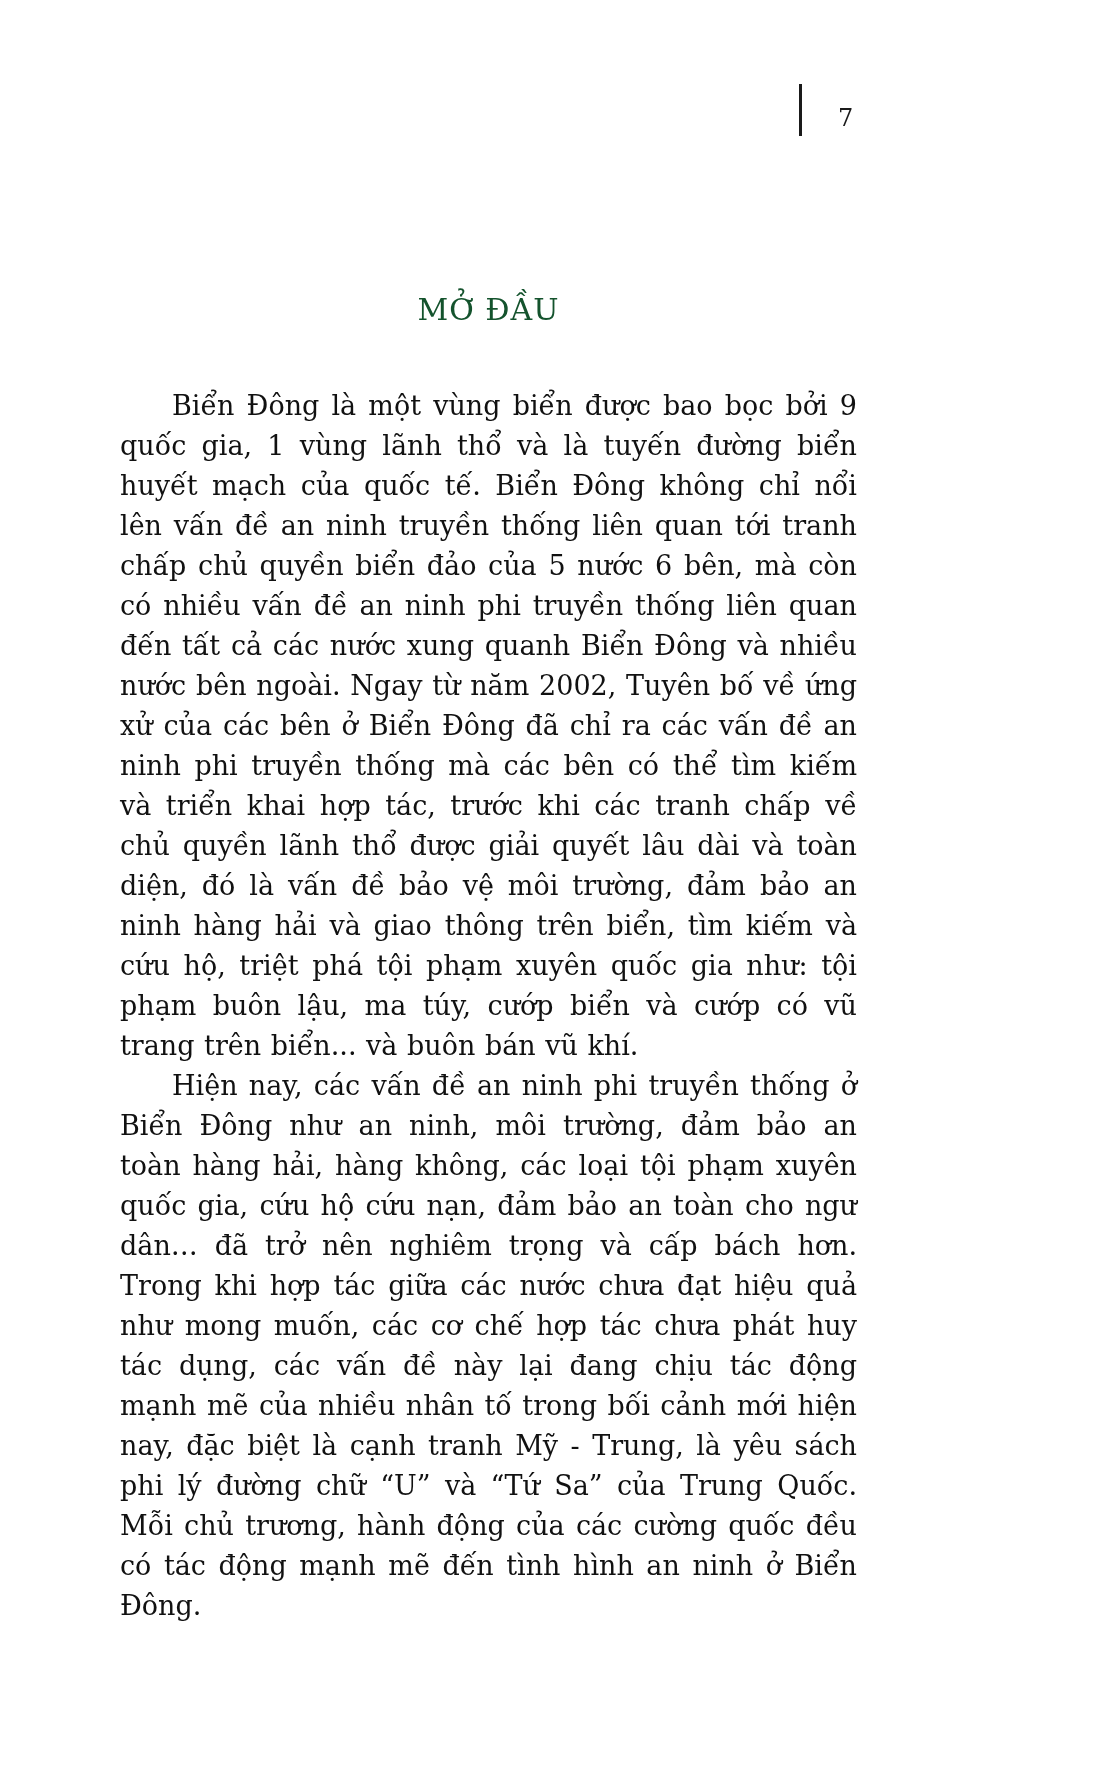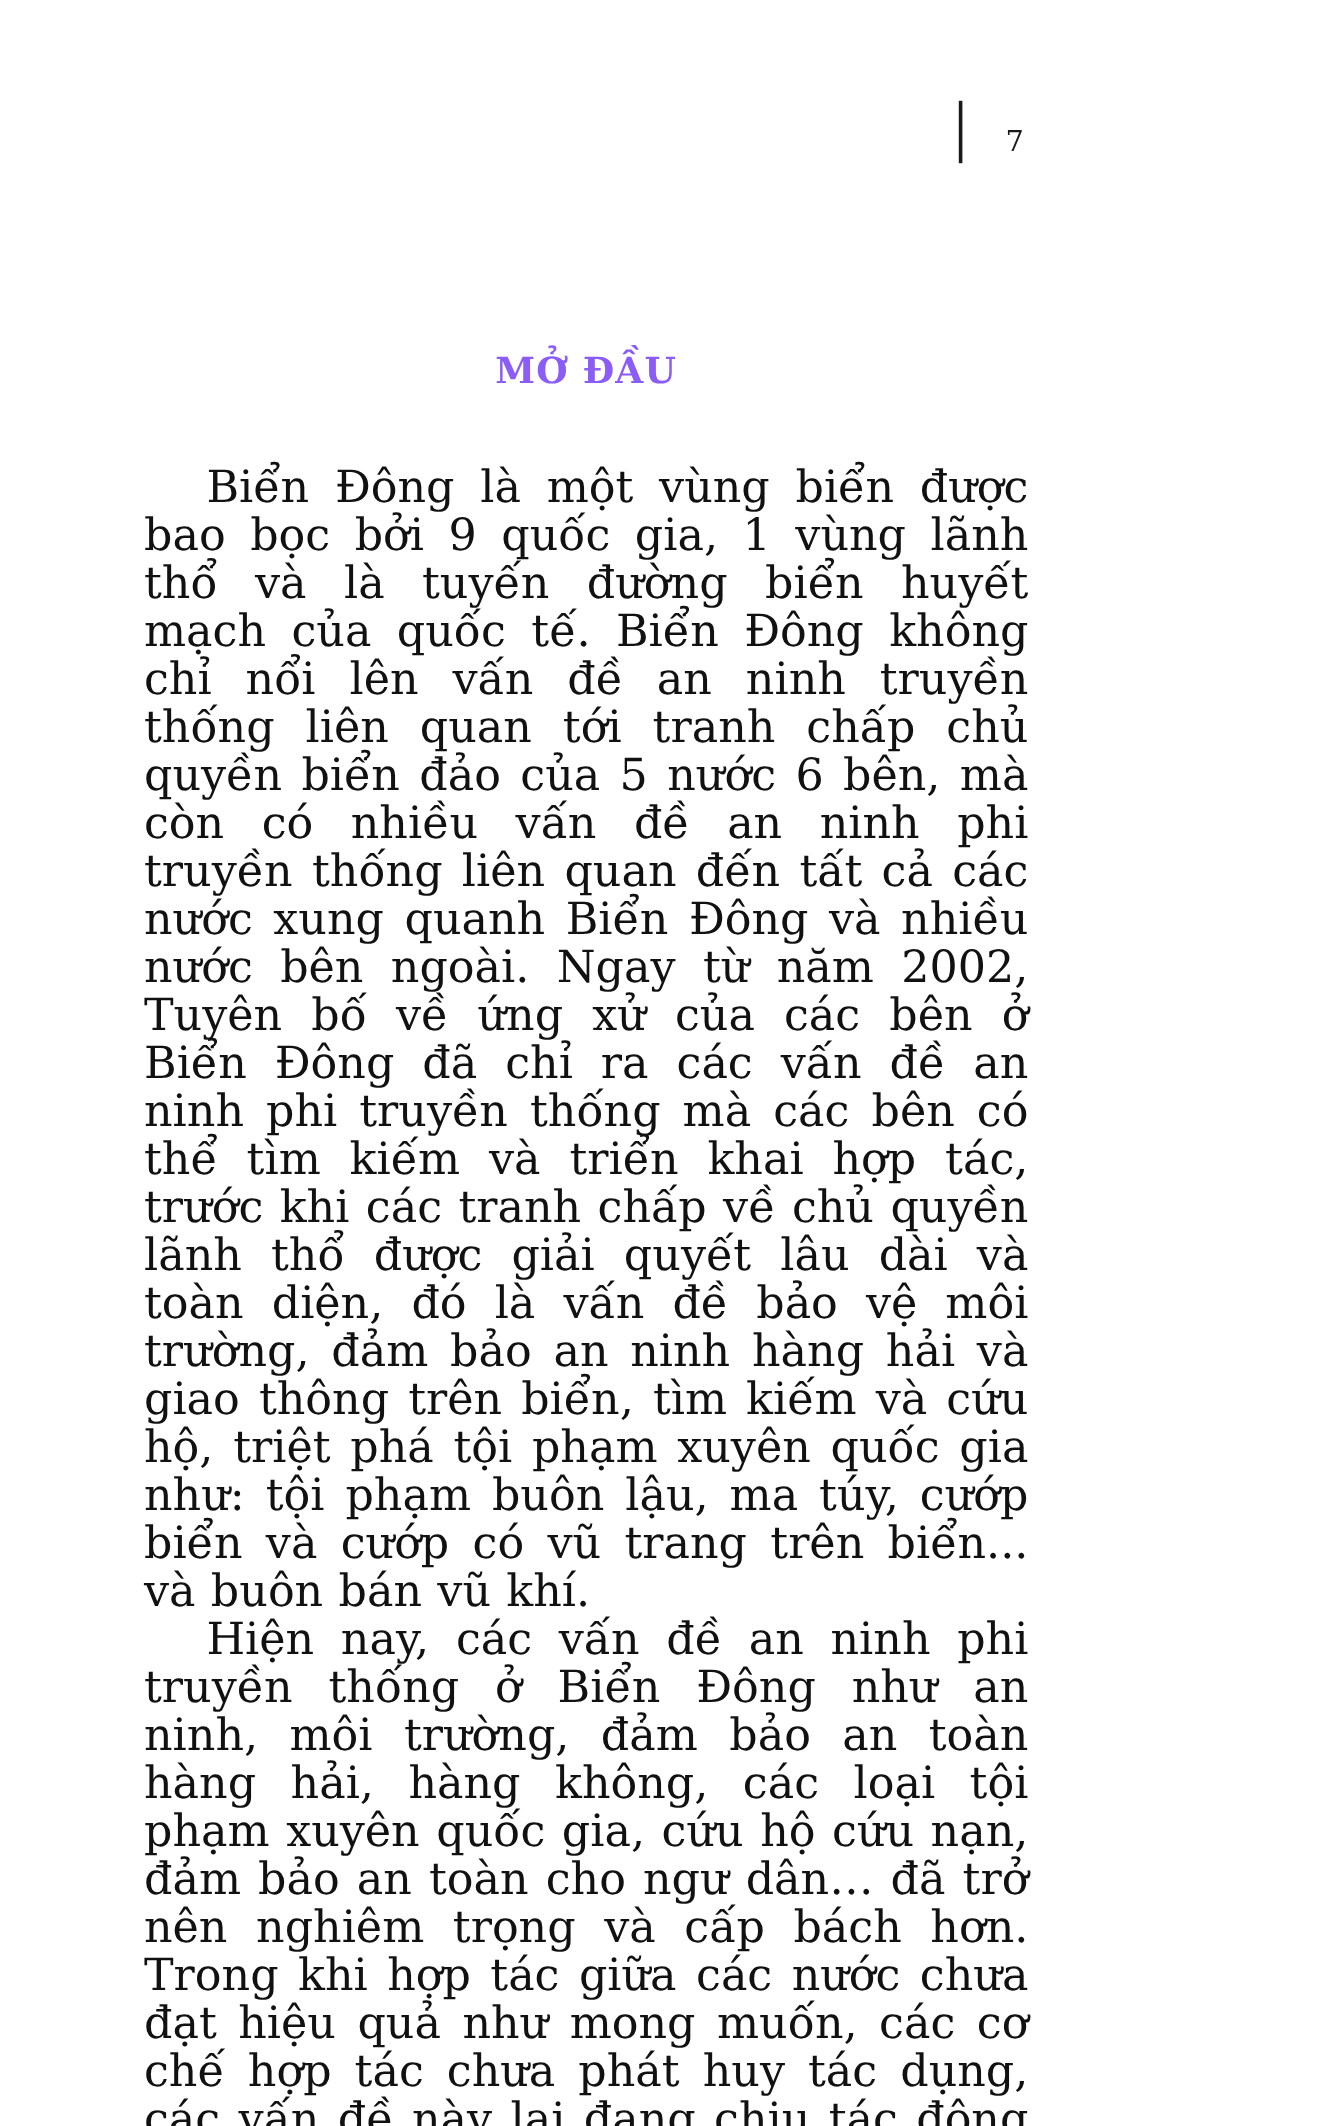--- a/index.html
+++ b/index.html
@@ -41,34 +41,34 @@
     color: #1a1a1a;
   }
 
   .chapter-title {
     position: absolute;
     top: 292px;
     left: 120px;
     width: 737px;
     text-align: center;
     font-size: 30px;
-    font-weight: bold;
+    font-weight: normal;
     letter-spacing: 1px;
-    color: #8b5cf6;
+    color: #14532d;
   }
 
   .body-text {
     position: absolute;
     top: 386px;
     left: 120px;
     width: 737px;
   }
 
   .body-text p {
-    font-size: 37px;
+    font-size: 27px;
     line-height: 40px;
     text-align: justify;
     text-indent: 52px;
     color: #111111;
     word-spacing: 1px;
   }
 </style>
 </head>
 <body>
 

